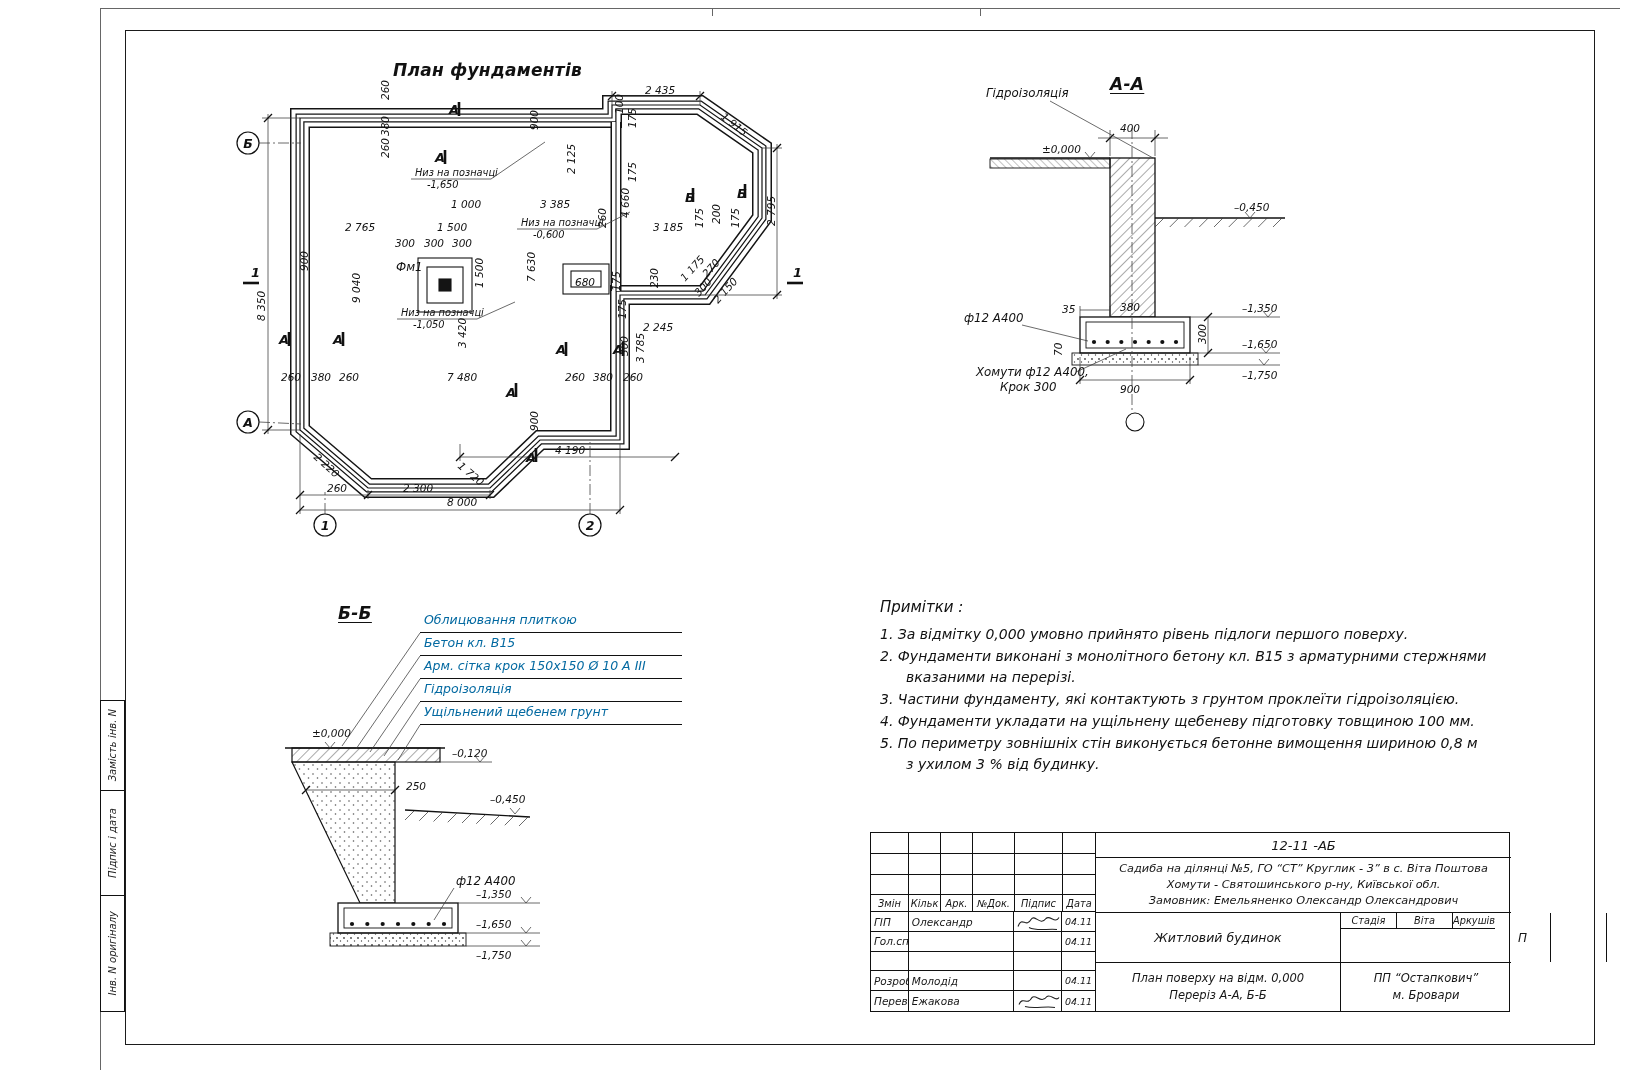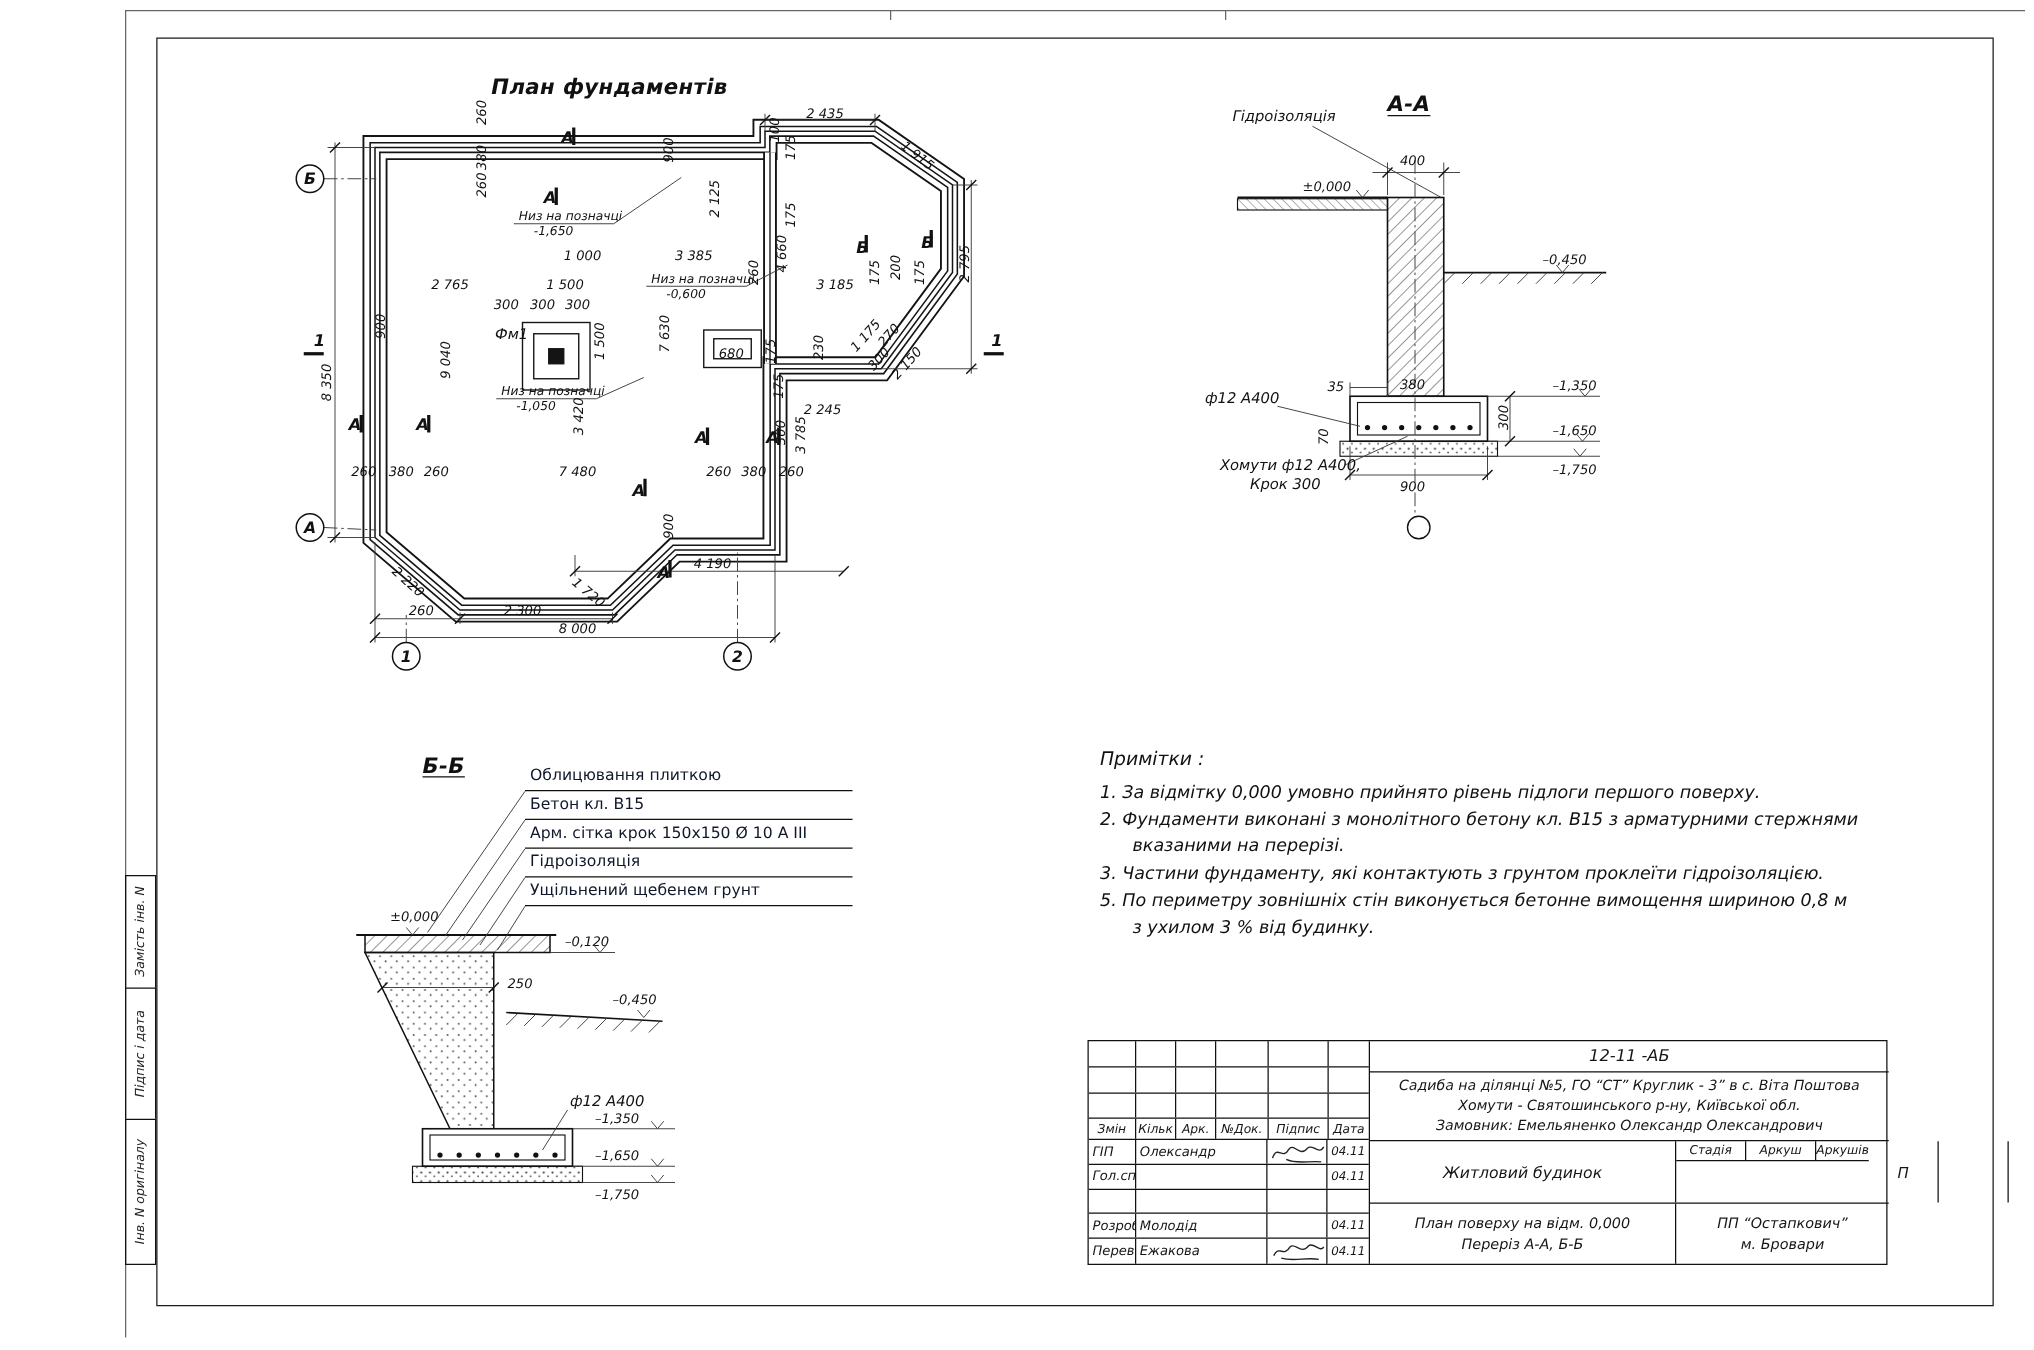--- a/index.html
+++ b/index.html
@@ -15,21 +15,21 @@
   text.note{font-size:9.8px;font-style:italic}
   text.sec{font-size:13px;font-style:italic;font-weight:bold}
   text.lbl{font-size:11.8px;font-style:italic}
   text.axis{font-size:12.5px;font-style:italic;font-weight:bold;text-anchor:middle}
   .axisc{fill:none;stroke:#111;stroke-width:1.2}
   .thin{stroke:#3a3a3a;stroke-width:.75;fill:none}
   .tick{stroke:#111;stroke-width:1.2}
   .sect{stroke:#111;stroke-width:2.6}
   .dash{stroke:#444;stroke-width:.8;fill:none;stroke-dasharray:11 3 2 3}
   .mat-label{position:absolute;left:420px;width:262px;height:21px;border-bottom:1.1px solid #111;
-             font-size:12.5px;padding-left:4px;color:#0f172a}
+             font-style:italic;font-size:12.5px;padding-left:4px;color:#0369a1}
   .notes{position:absolute;left:880px;top:598px;width:632px;font-style:italic;color:#111}
   .notes-title{font-weight:normal;font-size:15px;margin-bottom:8px}
   .notes-item{font-size:14px;line-height:1.5;padding-left:26px;text-indent:-26px;white-space:pre-line;margin-bottom:1px}
   
   .stamp{position:absolute;left:870px;top:832px;width:640px;height:180px;border:1.7px solid #111;display:flex;font-style:italic}
   .st-left{width:225px;border-right:1.5px solid #111;display:flex;flex-direction:column}
   .st-r{display:flex;border-bottom:.9px solid #111}
   .st-r:last-child{border-bottom:none}
   .st-r i{display:block;font-style:italic;border-right:.9px solid #111;height:100%;overflow:hidden;
           font-size:10.5px;display:flex;align-items:center;padding:0 3px}
@@ -430,20 +430,21 @@
 <div class="mat-label" style="top:658px">Арм. сітка крок 150х150 Ø 10 А III</div>
 <div class="mat-label" style="top:681px">Гідроізоляція</div>
 <div class="mat-label" style="top:704px">Ущільнений щебенем грунт</div>
 
 <div class="notes">
   <div class="notes-title">Примітки :</div>
   <div class="notes-item">1. За відмітку 0,000 умовно прийнято рівень підлоги першого поверху.</div>
   <div class="notes-item">2. Фундаменти виконані з монолітного бетону кл. В15 з арматурними стержнями
 вказаними на перерізі.</div>
   <div class="notes-item">3. Частини фундаменту, які контактують з грунтом проклеїти гідроізоляцією.</div>
+  <div class="notes-item">4. Фундаменти укладати на ущільнену щебеневу підготовку товщиною 100 мм.</div>
   <div class="notes-item">5. По периметру зовнішніх стін виконується бетонне вимощення шириною 0,8 м
 з ухилом 3 % від будинку.</div>
 </div>
 
 <div class="stamp">
   <div class="st-left">
     <div class="st-r e">
         <i class="c1"></i>
         <i class="c2"></i>
         <i class="c3"></i>
@@ -519,21 +520,21 @@
     <div class="sr-proj">
       <div>Садиба на ділянці №5, ГО “СТ” Круглик - 3” в с. Віта Поштова</div>
       <div>Хомути - Святошинського р-ну, Київської обл.</div>
       <div>Замовник: Емельяненко Олександр Олександрович</div>
     </div>
     <div class="sr-mid">
       <div class="sr-obj">Житловий будинок</div>
       <div class="sr-stage">
         <div class="sg-h">
           <i class="sg1">Стадія</i>
-          <i class="sg2">Аркуш</i>
+          <i class="sg2">Віта</i>
           <i class="sg3">Аркушів</i>
         </div>
         <div class="sg-v">
           <i class="sg1">П</i>
           <i class="sg2"></i>
           <i class="sg3"></i>
         </div>
       </div>
     </div>
     <div class="sr-bot">

